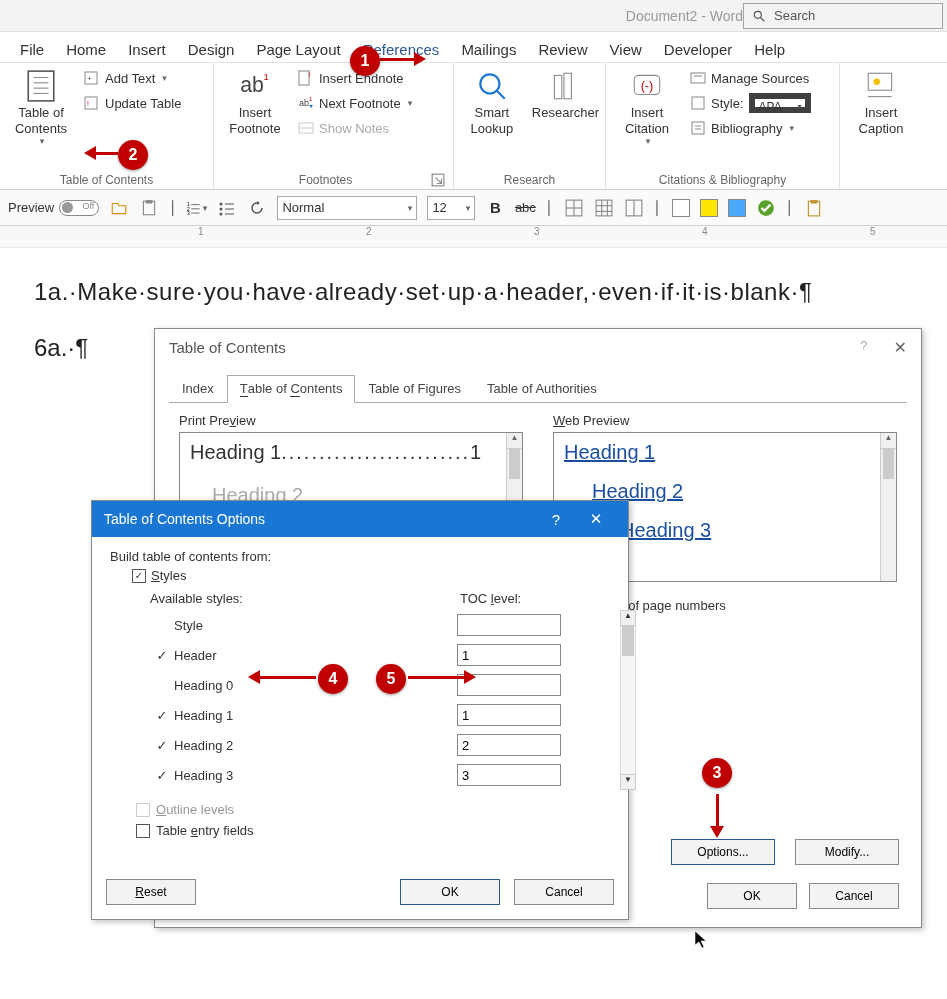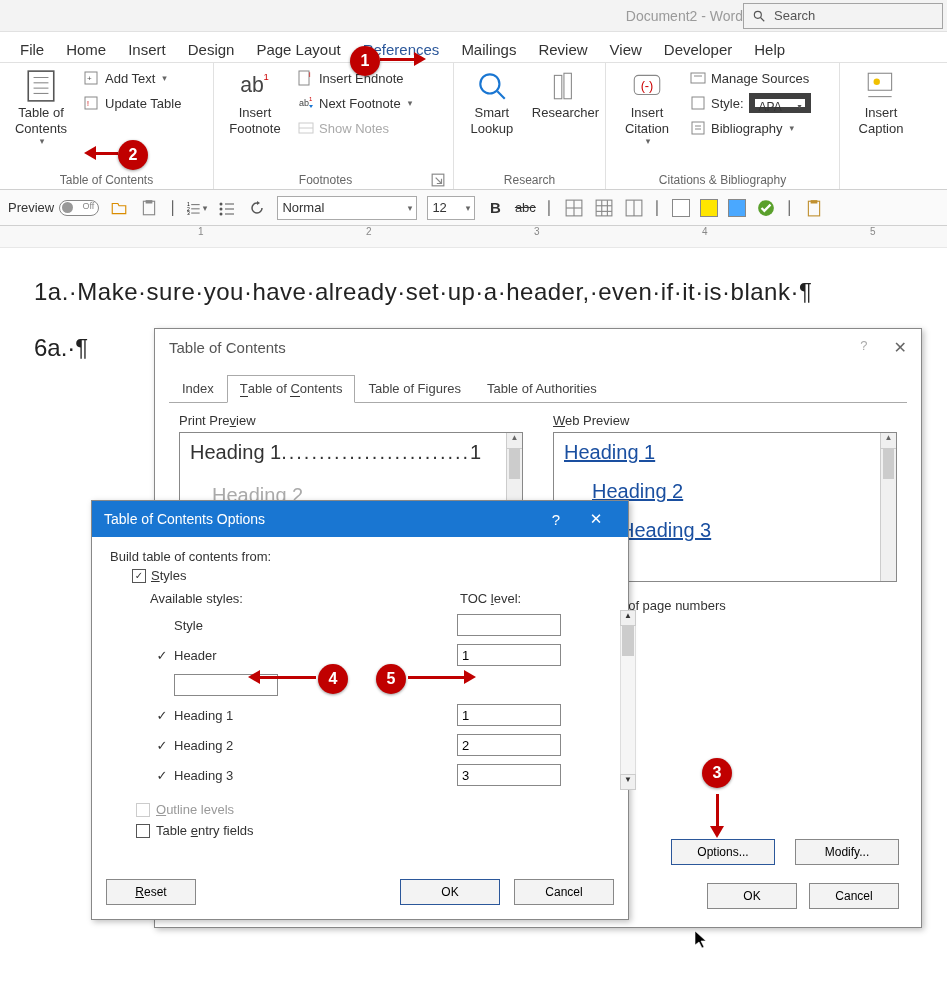--- a/index.html
+++ b/index.html
@@ -522,20 +522,21 @@
             <div class="name">Style</div>
             <input class="lvl" value="" style="">
           </div>
           <div class="style-row">
             <div class="ck">✓</div>
             <div class="name">Header</div>
             <input class="lvl" value="1" style="">
           </div>
           <div class="style-row">
             <div class="ck"></div>
+            <div class="name">Heading 0</div>
             <input class="lvl" value="" style="">
           </div>
           <div class="style-row">
             <div class="ck">✓</div>
             <div class="name">Heading 1</div>
             <input class="lvl" value="1" style="">
           </div>
           <div class="style-row">
             <div class="ck">✓</div>
             <div class="name">Heading 2</div>

